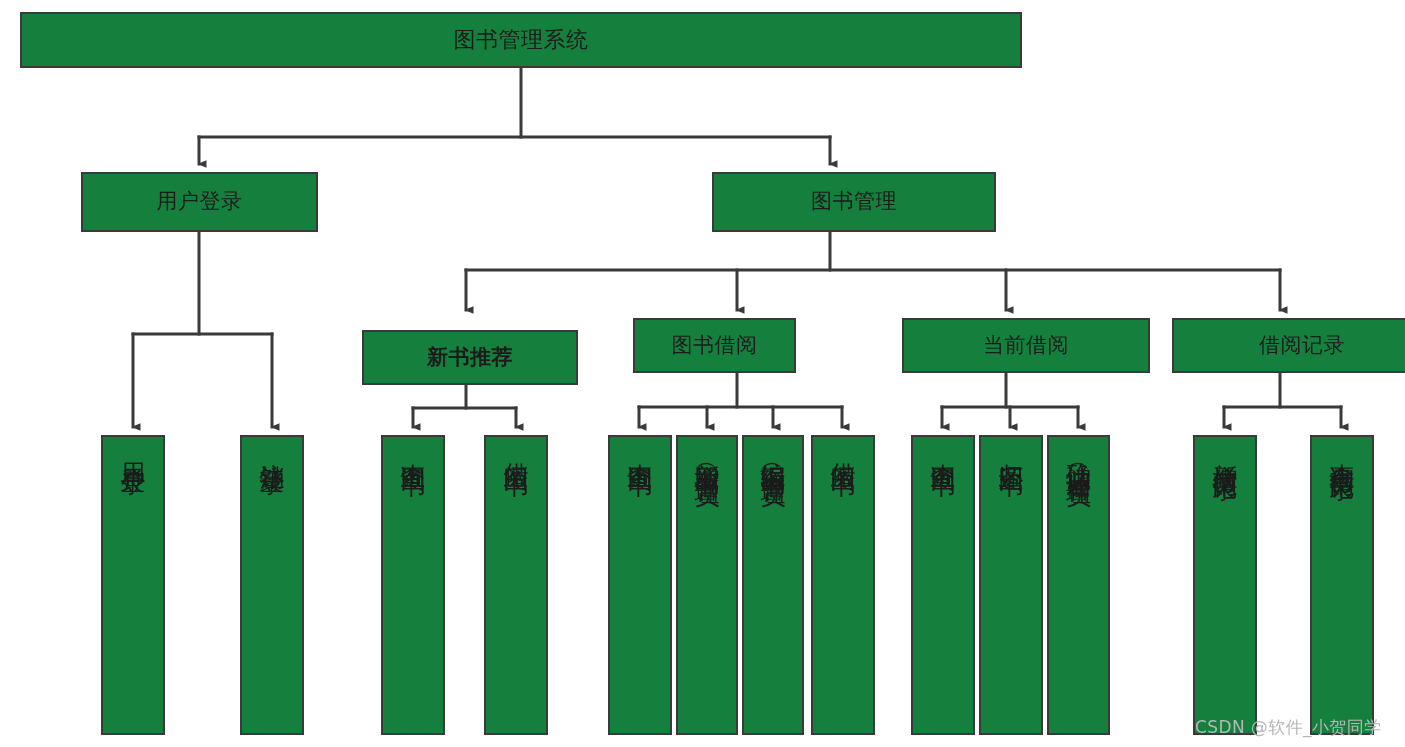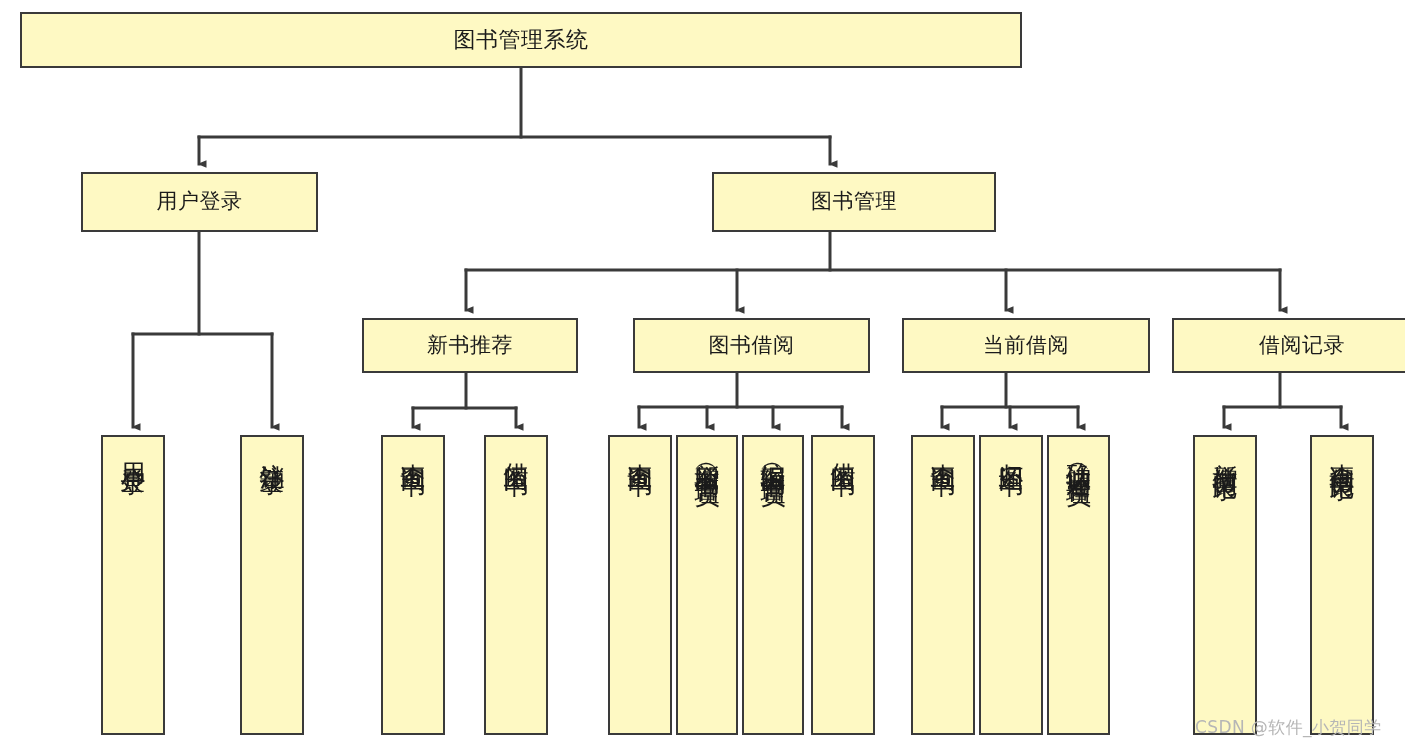--- a/index.html
+++ b/index.html
@@ -22,21 +22,21 @@
     position: absolute;
     left: 0;
     top: 0;
     width: 1405px;
     height: 747px;
     pointer-events: none;
   }
   .node {
     position: absolute;
     box-sizing: border-box;
-    background: #fef9c3;
+    background: #15803d;
     border: 2.5px solid #3a3a3a;
     display: flex;
     align-items: center;
     justify-content: center;
     color: #1b1b1b;
     z-index: 2;
   }
   .node-h {
     font-size: 21px;
     letter-spacing: 0.5px;
@@ -130,24 +130,24 @@
     <span>图书管理系统</span>
   </div>
 
   <div class="node node-h" style="left:81px; top:172px; width:237px; height:60px;">
     <span>用户登录</span>
   </div>
   <div class="node node-h" style="left:712px; top:172px; width:284px; height:60px;">
     <span>图书管理</span>
   </div>
 
-  <div class="node node-h" style="left:362px; top:318px; width:216px; height:55px;">
+  <div class="node node-h" style="left:362px; top:330px; width:216px; height:55px;font-weight:bold;">
     <span>新书推荐</span>
   </div>
-  <div class="node node-h" style="left:633px; top:318px; width:237px; height:55px;">
+  <div class="node node-h" style="left:633px; top:318px; width:163px; height:55px;">
     <span>图书借阅</span>
   </div>
   <div class="node node-h" style="left:902px; top:318px; width:248px; height:55px;">
     <span>当前借阅</span>
   </div>
   <div class="node node-h" style="left:1172px; top:318px; width:260px; height:55px;">
     <span>借阅记录</span>
   </div>
 
   <div class="node node-v" style="left:101px; top:435px; width:64px; height:300px;">

